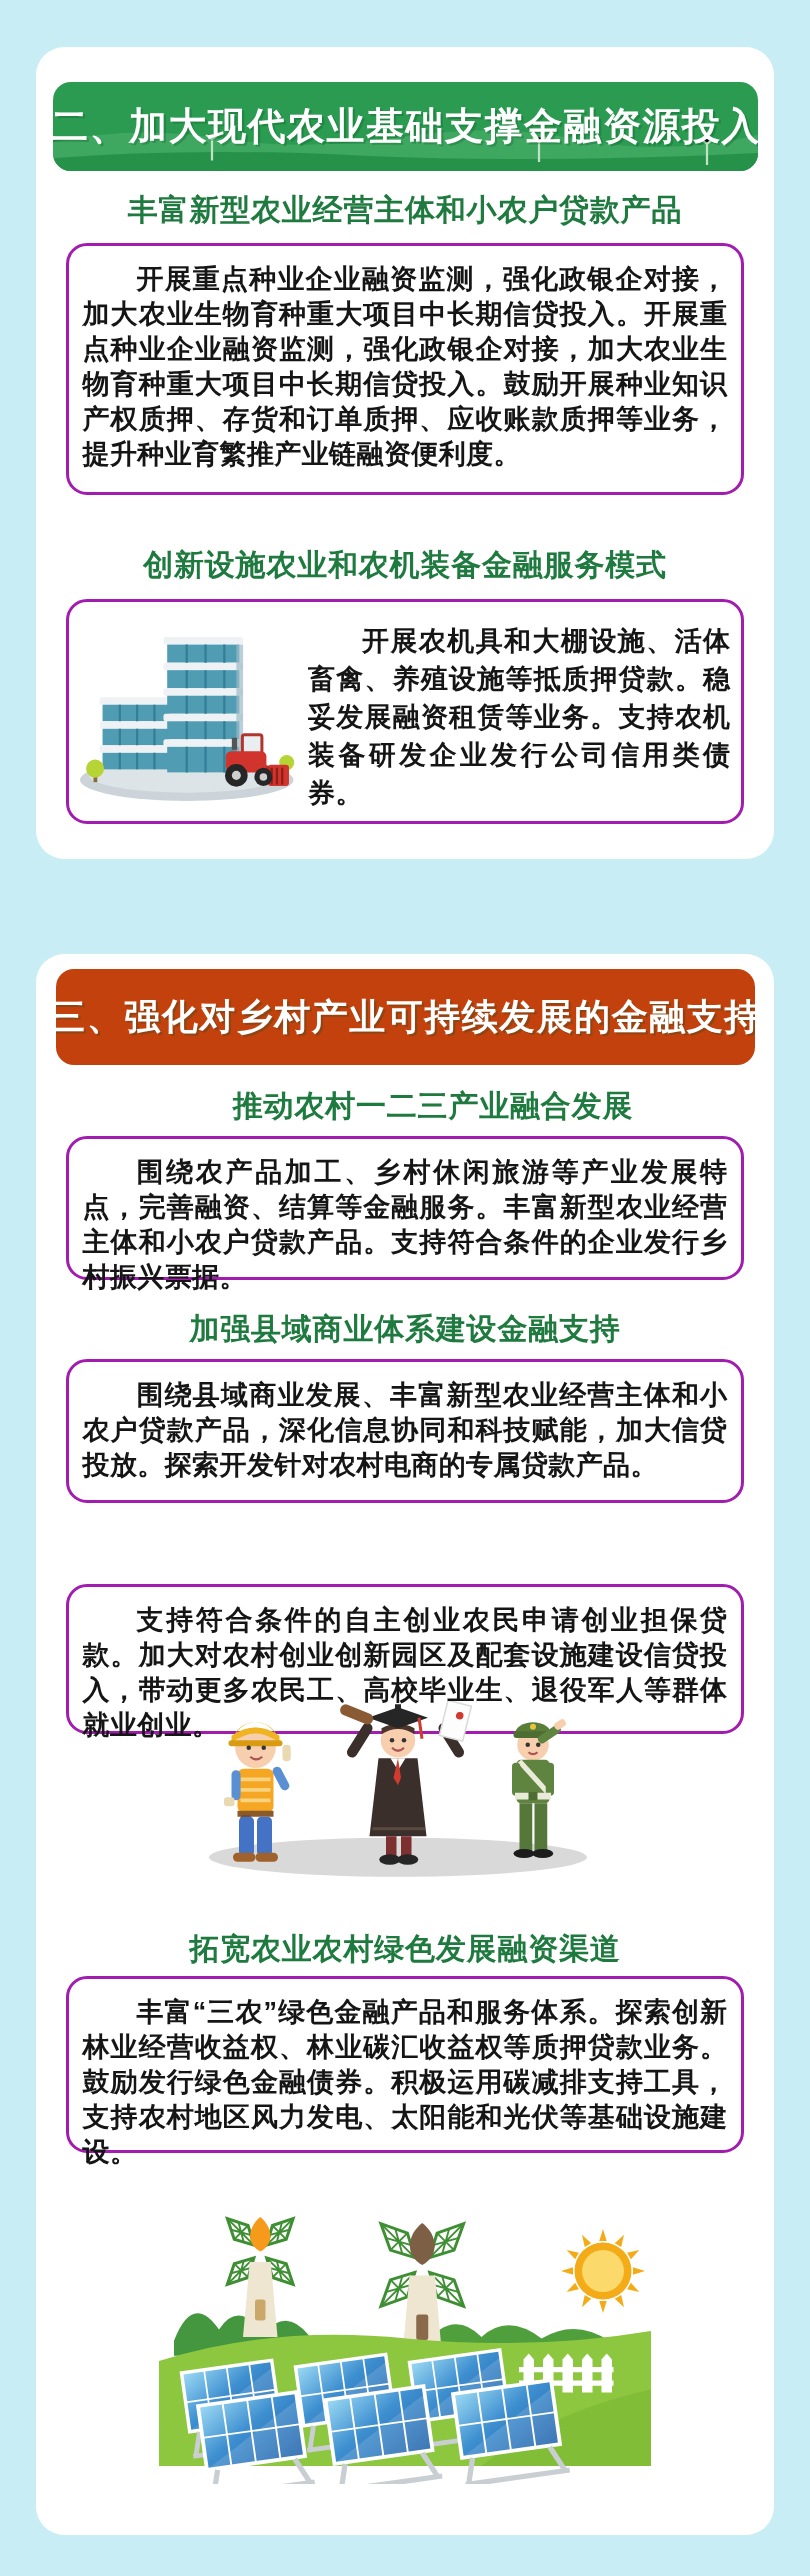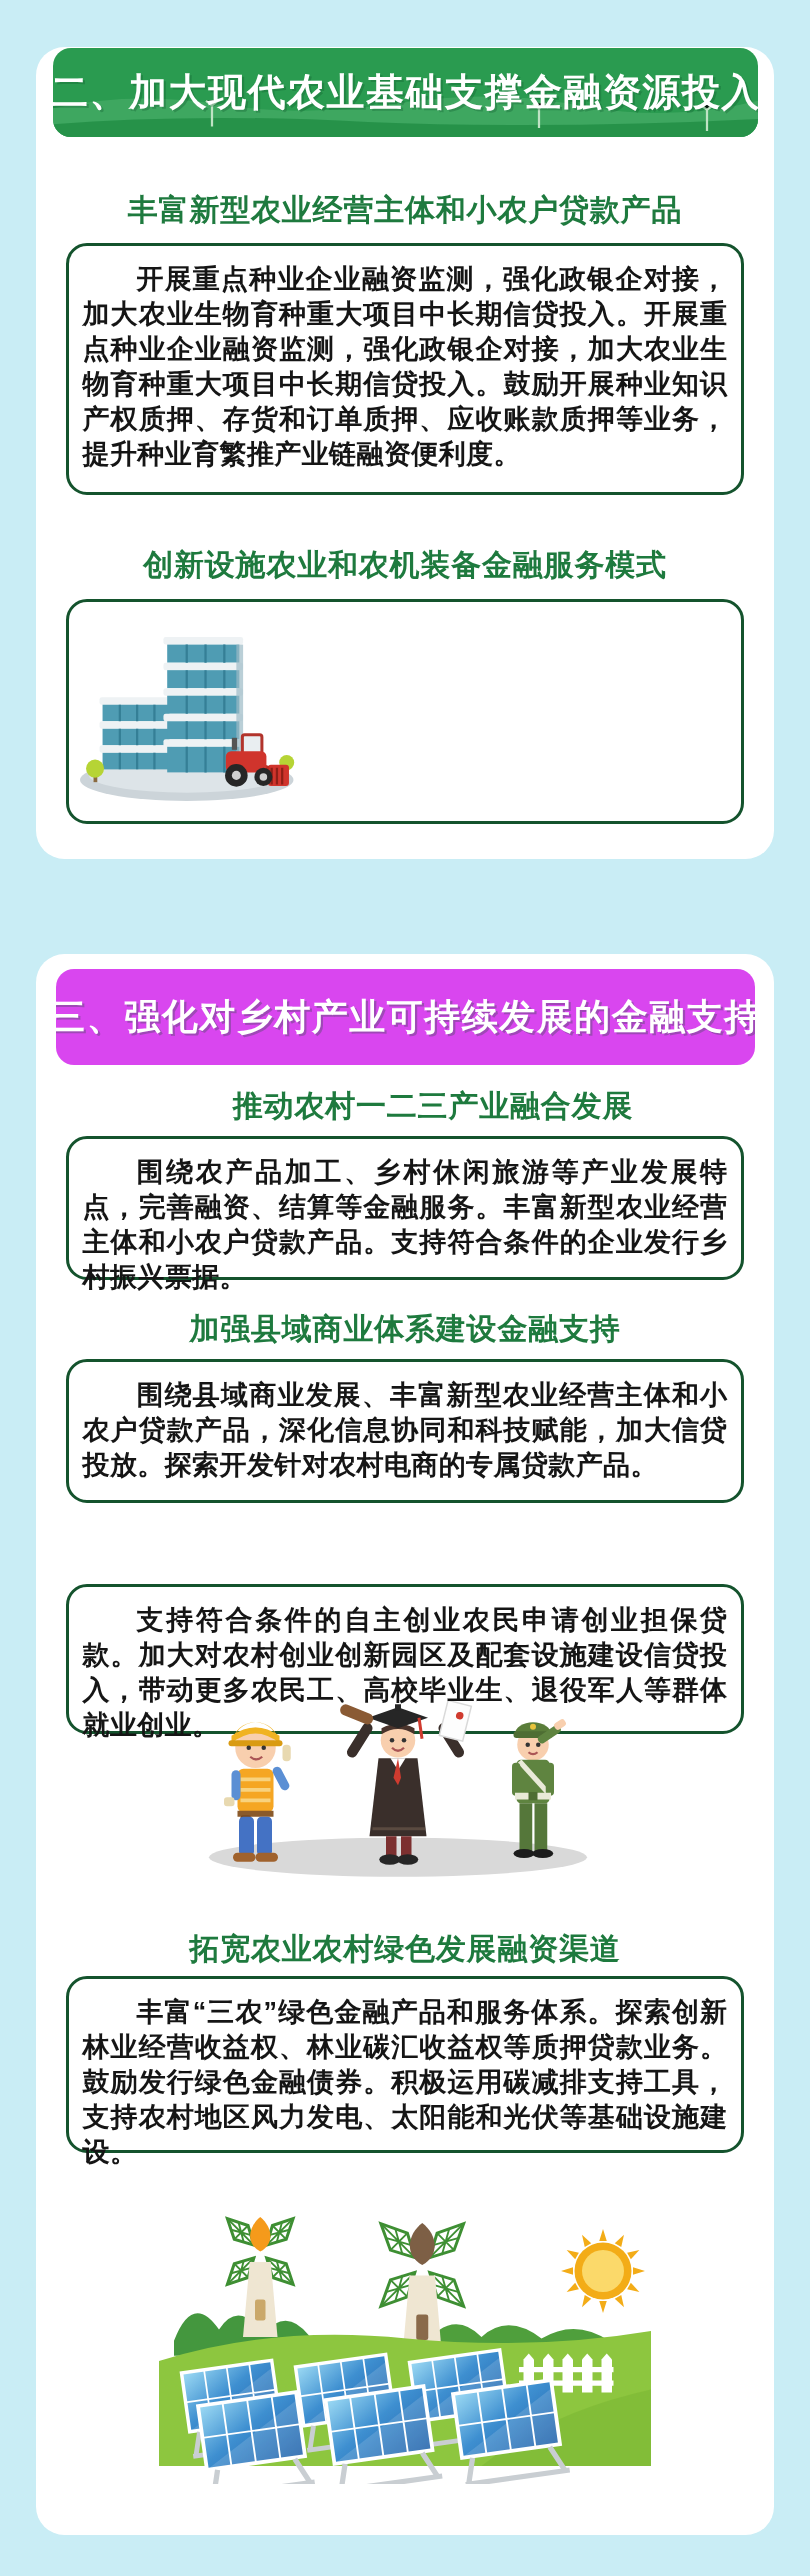--- a/index.html
+++ b/index.html
@@ -4,40 +4,40 @@
 <style>
   html,body{margin:0;padding:0;background:#c9edf5;}
   #page{position:relative;width:810px;height:2576px;background:#c9edf5;overflow:hidden;
         font-family:"Liberation Sans","DejaVu Sans",sans-serif;}
   .card{position:absolute;background:#ffffff;border-radius:28.5px;}
   .banner{position:absolute;border-radius:18px;overflow:hidden;display:flex;align-items:center;justify-content:center;}
   .banner .bg{position:absolute;inset:0;}
   .banner .txt{position:relative;z-index:2;color:#ffffff;font-weight:bold;letter-spacing:1.5px;
                text-shadow:2.3px 2.3px 0 rgba(10,80,40,.28);white-space:nowrap;}
   .banner1{background:#2a9b50;}
-  .banner2{background:#d946ef;}
+  .banner2{background:#c2410c;}
   .subtitle{position:absolute;left:0;width:100%;text-align:center;font-size:30px;font-weight:bold;
             color:#1e7a3e;letter-spacing:0.8px;line-height:35px;}
-  .tbox{position:absolute;box-sizing:border-box;border:3px solid #14532d;border-radius:21px;background:#fff;}
+  .tbox{position:absolute;box-sizing:border-box;border:3px solid #a21caf;border-radius:21px;background:#fff;}
   .tbox .body{font-size:27px;font-weight:bold;color:#151515;line-height:35px;text-align:justify;
               text-indent:2em;letter-spacing:0.4px;}
   .pad{padding:15.8px 13.5px;}
   .boxflex{display:flex;align-items:flex-start;}
   .boxflex .ill{flex:0 0 233px;margin:16.5px 0 0 4.5px;}
   .boxflex .body{flex:1;margin:19.5px 10.5px 0 1.5px;line-height:38px;}
   .illu{position:absolute;}
 </style>
 </head>
 <body>
 
 <div id="page">
 
   <div class="card" style="left:36px;top:47px;width:738px;height:812px;"></div>
 
-  <div class="banner banner1" style="left:53px;top:48px;width:705px;height:89px;">
+  <div class="banner banner1" style="left:53px;top:82px;width:705px;height:89px;">
     <svg class="bg" width="705" height="89" viewBox="0 0 940 118" preserveAspectRatio="none">
       <path d="M0,80 Q110,56 230,76 Q340,92 470,72 Q600,54 710,78 Q830,98 940,70 L940,118 L0,118 Z" fill="#42a963" opacity="0.85"></path>
       <path d="M0,101 Q190,86 420,98 Q660,108 940,94 L940,118 L0,118 Z" fill="#249047" opacity="0.9"></path>
       <g stroke="#bfe3c4" stroke-width="3">
         <path d="M212,104 V76 M204,70 L212,76 L221,69"></path>
         <path d="M648,106 V80 M640,74 L648,80 L657,73"></path>
         <path d="M872,110 V82 M864,76 L872,82 L881,75"></path>
       </g>
     </svg>
     <div class="txt" style="font-size:38px;">二、加大现代农业基础支撑金融资源投入</div>
@@ -100,20 +100,21 @@
           <rect x="210" y="158" width="7" height="16" fill="#555"></rect>
           <rect x="224" y="154" width="26" height="26" rx="3" fill="#e9eef1" stroke="#b2342c" stroke-width="4"></rect>
           <rect x="202" y="176" width="54" height="28" rx="7" fill="#d0342c"></rect>
           <circle cx="216" cy="208" r="15" fill="#262626"></circle>
             <circle cx="216" cy="208" r="6" fill="#cfcfcf"></circle>
           <circle cx="252" cy="210" r="12" fill="#262626"></circle>
             <circle cx="252" cy="210" r="5" fill="#cfcfcf"></circle>
         </g>
       </svg>
     </div>
+    <div class="body">开展农机具和大棚设施、活体畜禽、养殖设施等抵质押贷款。稳妥发展融资租赁等业务。支持农机装备研发企业发行公司信用类债券。</div>
   </div>
 
   <div class="card" style="left:36px;top:954px;width:738px;height:1581px;"></div>
 
   <div class="banner banner2" style="left:56px;top:969px;width:699px;height:96px;">
     <div class="txt" style="font-size:36px;">三、强化对乡村产业可持续发展的金融支持</div>
   </div>
 
   <div class="subtitle" style="top:1088px;padding-left:28px;">推动农村一二三产业融合发展</div>
   <div class="tbox pad" style="left:66px;top:1136px;width:678px;height:144px;">

